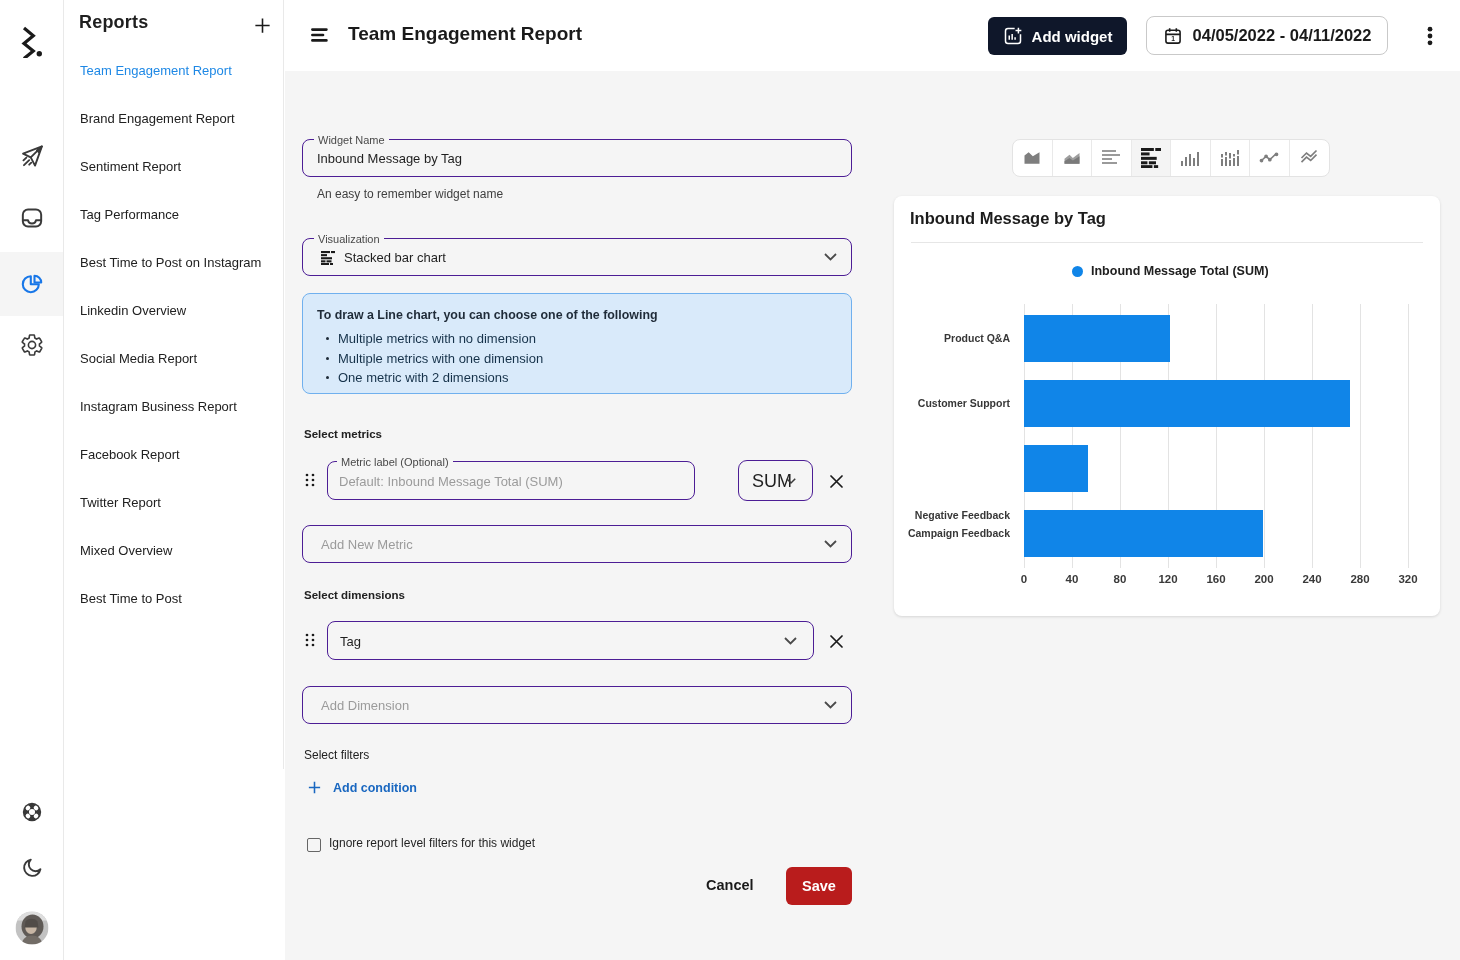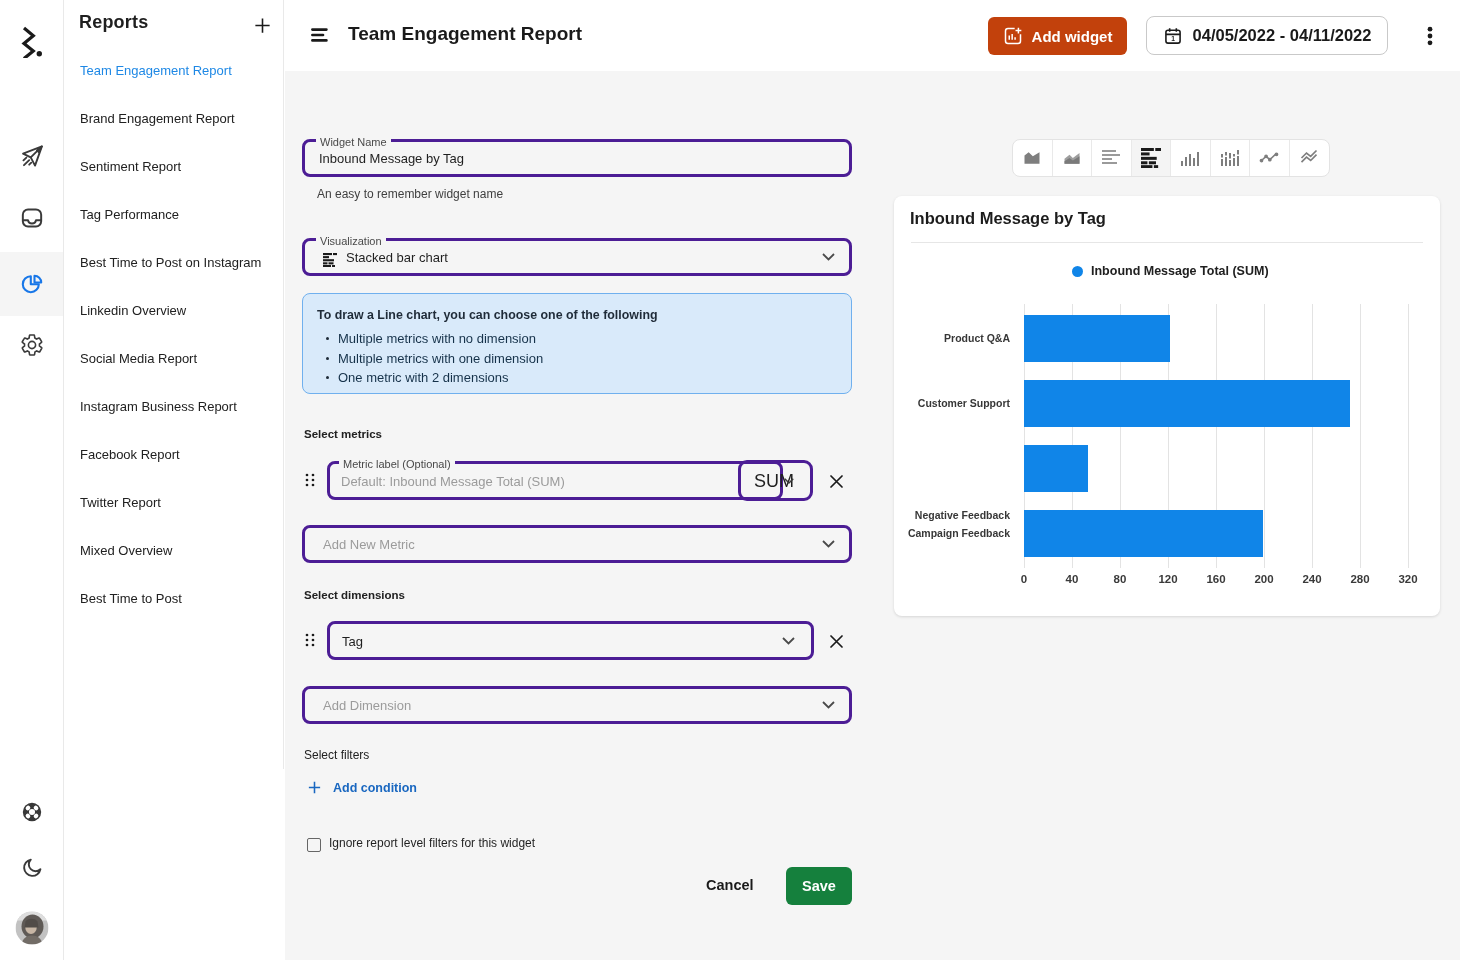--- a/index.html
+++ b/index.html
@@ -11,41 +11,41 @@
 
 #nav { position:absolute; left:64px; top:0; width:220px; height:769px; background:#fff; border-right:1px solid #e9e9e9; z-index:4; }
 #nav h1 { position:absolute; left:15px; top:12px; font-size:18px; font-weight:bold; color:#1f1f1f; letter-spacing:.2px; }
 #nav .plus { position:absolute; right:11px; top:16px; }
 .navitem { position:absolute; left:16px; font-size:13px; color:#212121; white-space:nowrap; }
 .navitem.active { color:#1e88e5; }
 
 #main { position:absolute; left:285px; top:0; width:1175px; height:960px; background:#f5f5f5; }
 #header { position:absolute; left:0; top:0; width:1175px; height:71px; background:#fff; }
 #htitle { position:absolute; left:63px; top:23px; font-size:19px; font-weight:bold; color:#1a1a1a; }
-#addw { position:absolute; left:703px; top:17px; width:139px; height:38px; background:#c2410c; border-radius:6px; color:#fff; font-size:15px; font-weight:bold; display:flex; align-items:center; justify-content:center; gap:9px; }
+#addw { position:absolute; left:703px; top:17px; width:139px; height:38px; background:#0f172a; border-radius:6px; color:#fff; font-size:15px; font-weight:bold; display:flex; align-items:center; justify-content:center; gap:9px; }
 #dater { position:absolute; left:861px; top:16px; width:242px; height:39px; background:#fff; border:1px solid #c9c9c9; border-radius:8px; display:flex; align-items:center; justify-content:center; gap:10px; font-size:16.5px; font-weight:bold; color:#1a1a1a; }
 #dots3 { position:absolute; left:1133px; top:24px; }
 
-.ofield { position:absolute; border:3px solid #4c1d95; border-radius:8px; background:transparent; }
+.ofield { position:absolute; border:1px solid #4c1d95; border-radius:8px; background:transparent; }
 .ofield .lbl { position:absolute; left:11px; top:-6px; font-size:11px; color:#494949; background:#f5f5f5; padding:0 4px; line-height:13px; }
 .ofield .val { position:absolute; left:14px; top:50%; transform:translateY(-50%); font-size:13px; color:#1f1f1f; }
 .ofield .ph { color:#9b9b9b; }
 .chev { position:absolute; right:14px; top:50%; transform:translateY(-50%); }
 .sect { position:absolute; font-size:11.5px; font-weight:bold; color:#212121; }
 .xicon { position:absolute; }
 .dragh { position:absolute; }
 
 #alert { position:absolute; left:17px; top:293px; width:550px; height:101px; background:#d9eafa; border:1px solid #70b0ee; border-radius:8px; color:#1b3a57; }
 #alert .t { position:absolute; left:14px; top:14px; font-size:12.4px; font-weight:bold; color:#1f2b38; }
 #alert ul { position:absolute; left:35px; top:35px; font-size:13px; color:#16324a; list-style:none; line-height:19.5px; }
 #alert li { position:relative; }
 #alert li:before { content:""; position:absolute; left:-12px; top:8px; width:3px; height:3px; border-radius:50%; background:#1f2b38; }
 #addcond { position:absolute; left:48px; top:781px; font-size:12.5px; font-weight:bold; color:#1967c0; }
 #cancel { position:absolute; left:421px; top:877px; font-size:14.5px; font-weight:bold; color:#1a1a1a; }
-#save { position:absolute; left:501px; top:867px; width:66px; height:38px; background:#15803d; border-radius:6px; color:#fff; font-size:14.5px; font-weight:bold; display:flex; align-items:center; justify-content:center; }
+#save { position:absolute; left:501px; top:867px; width:66px; height:38px; background:#b91c1c; border-radius:6px; color:#fff; font-size:14.5px; font-weight:bold; display:flex; align-items:center; justify-content:center; }
 #cbx { position:absolute; left:22px; top:838px; width:14px; height:14px; border:1.8px solid #666; border-radius:2px; background:#f5f5f5; }
 #cbxl { position:absolute; left:44px; top:836px; font-size:12px; color:#1f1f1f; }
 
 #toolbar { position:absolute; left:727px; top:139px; width:318px; height:38px; background:#fff; border:1px solid #e3e3e3; border-radius:8px; display:flex; }
 #toolbar .cell { width:39.75px; height:36px; border-right:1px solid #e9e9e9; display:flex; align-items:center; justify-content:center; }
 #toolbar .cell:last-child { border-right:none; }
 #toolbar .cell.sel { background:#f4f4f4; }
 #card { position:absolute; left:609px; top:196px; width:546px; height:420px; background:#fff; border-radius:8px; box-shadow:0 1px 3px rgba(0,0,0,.13); }
 #card h2 { position:absolute; left:16px; top:13px; font-size:16.5px; font-weight:bold; color:#1c1c1c; }
 #carddiv { position:absolute; left:17px; right:17px; top:46px; height:1px; background:#e6e6e6; }
@@ -196,21 +196,21 @@
 
   <div class="sect" style="left:19px; top:428px;">Select metrics</div>
   <svg class="dragh" style="left:20px; top:473px;" width="10" height="14" viewBox="0 0 10 14" fill="#1a1a1a">
       <circle cx="2" cy="2" r="1.35"></circle>
       <circle cx="8" cy="2" r="1.35"></circle>
       <circle cx="2" cy="7" r="1.35"></circle>
       <circle cx="8" cy="7" r="1.35"></circle>
       <circle cx="2" cy="12" r="1.35"></circle>
       <circle cx="8" cy="12" r="1.35"></circle>
     </svg>
-  <div class="ofield" style="left:42px; top:461px; width:456px; height:39px;text-decoration:underline;">
+  <div class="ofield" style="left:42px; top:461px; width:368px; height:39px;text-decoration:underline;">
     <span class="lbl" style="left:9px">Metric label (Optional)</span>
       <span class="val ph" style="left:11px">Default: Inbound Message Total (SUM)</span>
   </div>
   <div class="ofield" style="left:453px; top:460px; width:75px; height:41px; border-radius:9px;">
     <span class="val" style="left:13px; font-size:18px;">SUM</span>
     <svg class="chev" style="right:16px" width="10" height="7" viewBox="0 0 13 8" fill="none" stroke="#3a3a3a" stroke-width="2">
         <path d="M1 1l5.5 5.5L12 1"></path>
       </svg>
   </div>
   <svg class="xicon" style="left:544.5px; top:474.5px;" width="13" height="13" viewBox="0 0 13 13" stroke="#1a1a1a" stroke-width="1.7" stroke-linecap="round">

